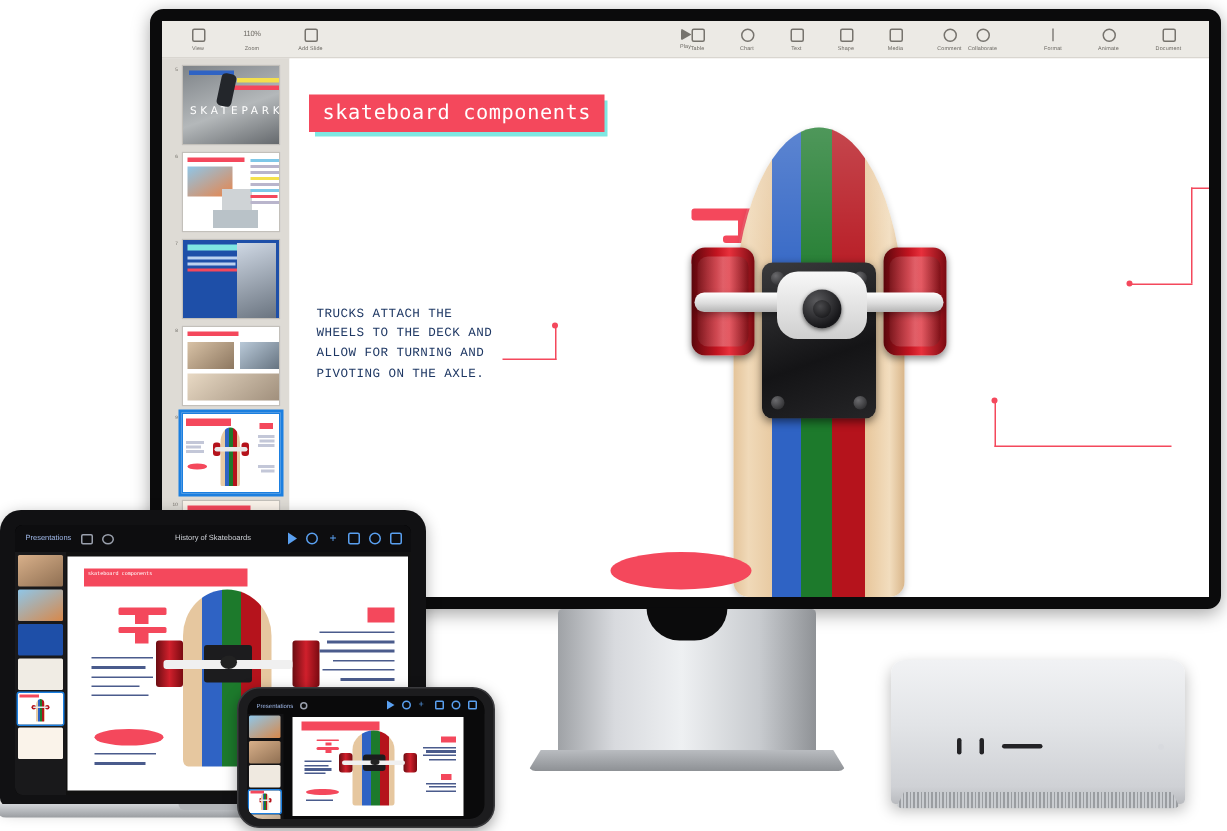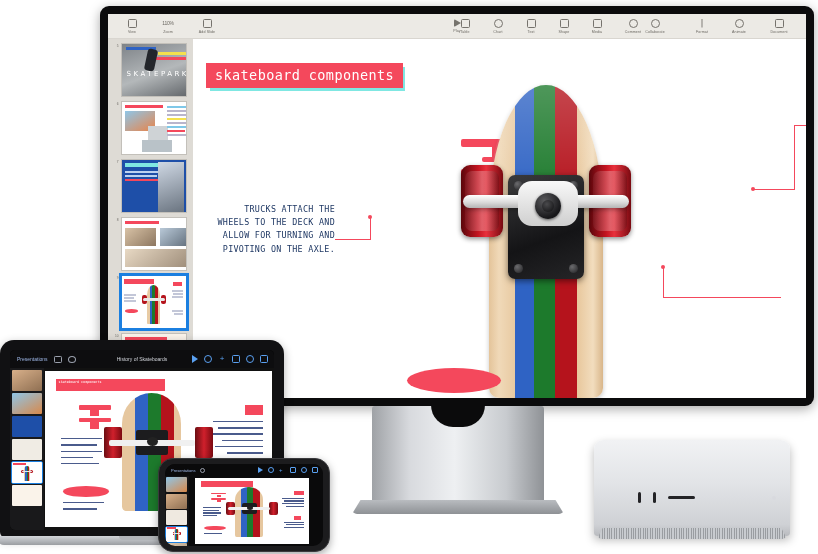--- a/index.html
+++ b/index.html
@@ -81,21 +81,21 @@
     position:absolute; left:4px; top:4px; width:195px; height:24px; background:#7fe7e2;
   }
   #slide-title {
     position:relative; background:#f4485c; color:#fff;
     font-family:"DejaVu Sans Mono", monospace; font-size:13.5px; letter-spacing:.4px;
     padding:4px 9px 5px 9px; white-space:nowrap;
   }
 
   .callout { position:absolute; font-family:"DejaVu Sans Mono", monospace;
              font-size:8.4px; line-height:13.2px; color:#1f3864; letter-spacing:.3px; }
-  #txt-trucks { left:18px; top:164px; width:124px; text-align:right; }
+  #txt-trucks { left:18px; top:164px; width:124px; text-align:left;font-family:Liberation Mono, monospace; }
 
   
   #board-wrap { position:absolute; left:268px; top:46px; width:170px; height:313px; }
   #deck {
     position:absolute; left:28px; top:0; width:114px; height:313px;
     background:linear-gradient(90deg,
       #e4c49a 0px, #f0d9b8 10px, #e8caa2 26px,
       #2f63c4 26px, #2f63c4 45px,
       #1d7a2c 45px, #1d7a2c 66px,
       #b5131c 66px, #b5131c 88px,

